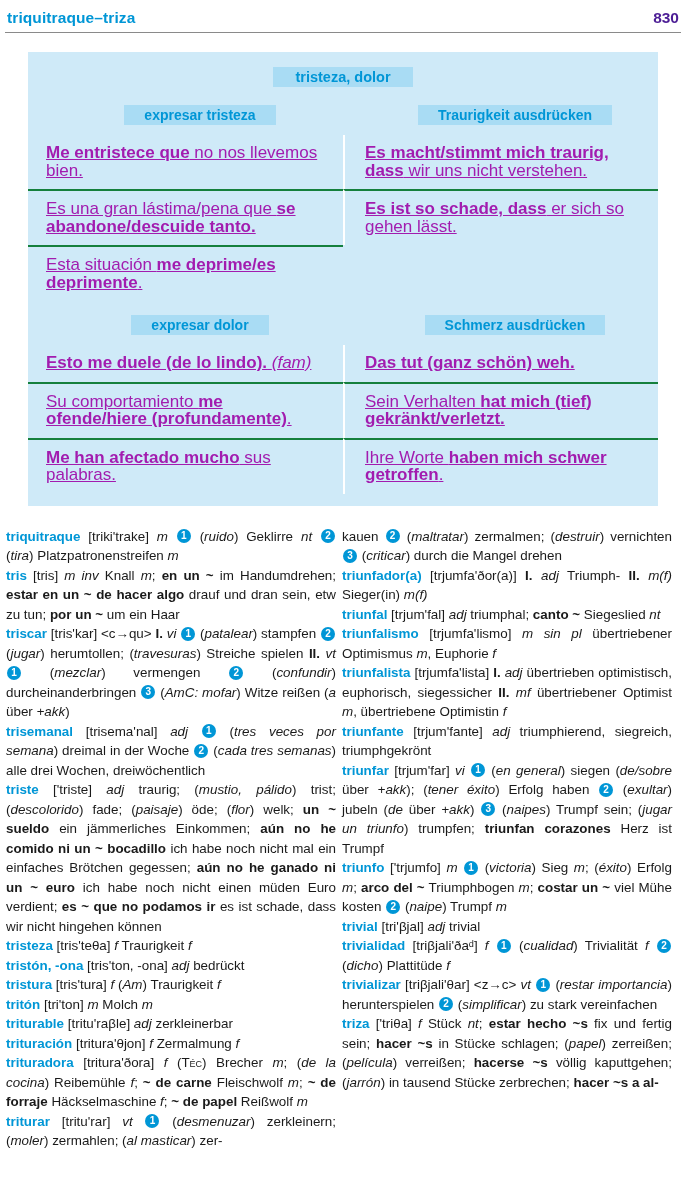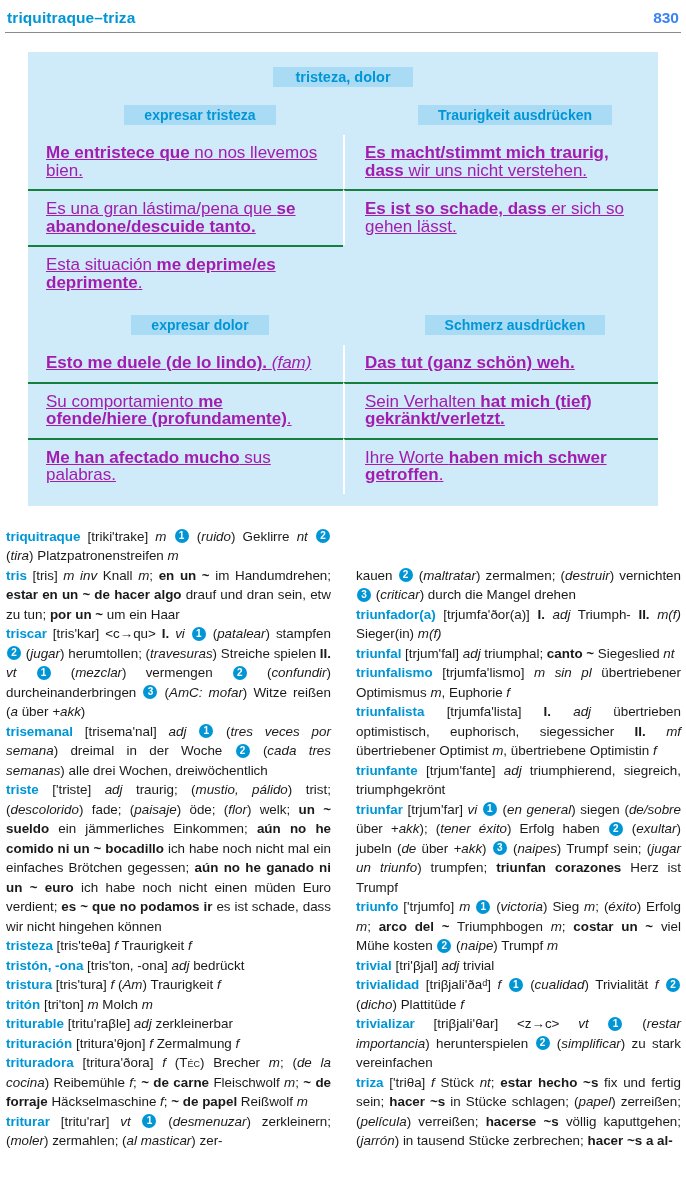--- a/index.html
+++ b/index.html
@@ -8,40 +8,40 @@
     width: 686px; height: 1200px;
     background: #ffffff;
     font-family: "Liberation Sans", sans-serif;
     color: #1a1a1a;
   }
   .page { width: 686px; height: 1172px; overflow: hidden; position: relative; background: #fff; }
 
   
   .pg-header { display: flex; justify-content: space-between; align-items: baseline; padding: 9px 7px 5px 7px; }
   .guide { color: var(--accent, #0096d6); font-weight: bold; font-size: 15.5px; letter-spacing: 0.1px; }
-  .pnum  { color: #3b82f6; font-weight: bold; font-size: 15.5px; }
+  .pnum  { color: #4c1d95; font-weight: bold; font-size: 15.5px; }
   .rule  { border-top: 1.5px solid #8a8a8a; margin: 0 5px; }
 
   
   .infobox { margin: 19px 28px 0 28px; background: var(--box-bg, #cfeaf8); padding: 13px 0 12px 0; }
   .box-title-wrap { text-align: center; margin: 2px 0 4px 0; }
   .box-title { display: inline-block; background: var(--band, #a9dcf4); color: var(--accent, #0096d6);
                font-weight: bold; font-size: 14.5px; padding: 2px 22px; }
   .box-hrow { display: grid; grid-template-columns: 1fr 1fr; padding: 14px 0 10px 0; }
   .hcell { text-align: center; padding-left: 29px; }
   .band { display: inline-block; background: var(--band, #a9dcf4); color: var(--accent, #0096d6);
           font-weight: bold; font-size: 14px; padding: 2px 20px; }
   .box-row { display: grid; grid-template-columns: 1fr 1fr; }
   .bcell { padding: 9px 16px 10px 18px; font-size: 17px; line-height: 17.5px; color: #a21caf; text-decoration: underline; }
   .box-row .bcell { border-top: 2px solid #15803d; }
   .box-row.first .bcell { border-top: none; }
   .bcell.r { border-left: 2px solid #fff; padding-left: 20px; }
 
   
-  .cols { display: flex; gap: 25px; padding: 21px 5px 0 6px; align-items: flex-end; }
+  .cols { display: flex; gap: 6px; padding: 21px 5px 0 6px; }
   .col { width: 330px; }
   .entry { margin: 0; text-align: justify; font-size: 13.4px; line-height: 19.5px; color: #1a1a1a; }
 
   
   .hw { color: var(--accent, #0096d6); font-weight: bold; }
   .b  { font-weight: bold; }
   .i  { font-style: italic; }
   .sc { font-variant: small-caps; }
   .num { display: inline-block; width: 14px; height: 14px; border-radius: 50%;
          background: var(--accent, #0096d6); color: #fff; font-size: 10px; font-weight: bold;

